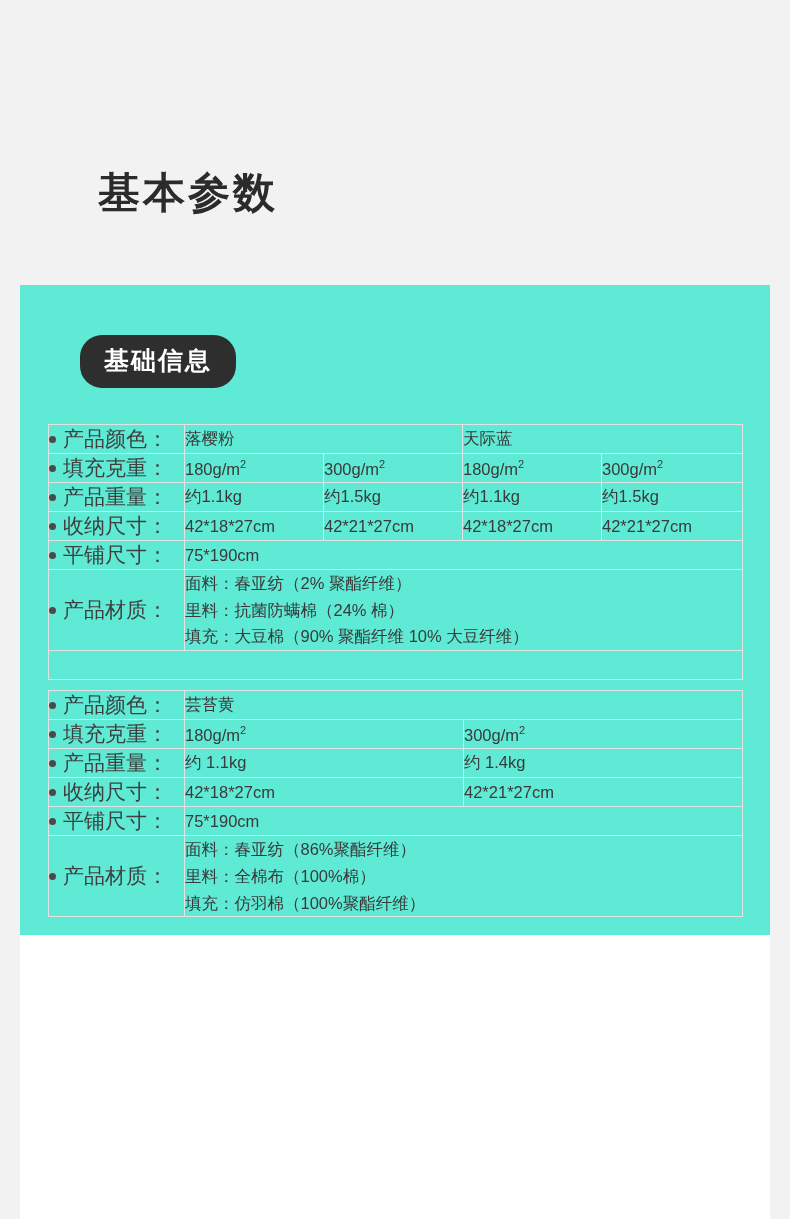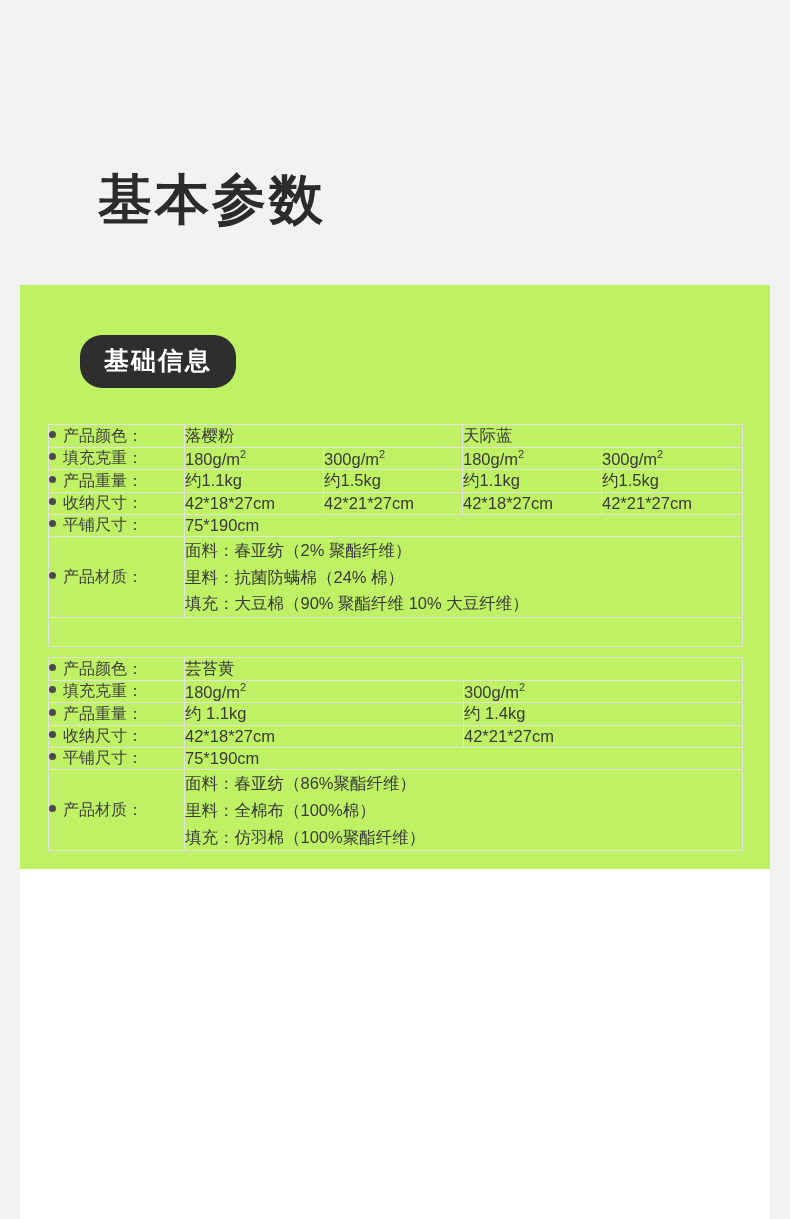--- a/index.html
+++ b/index.html
@@ -41,33 +41,33 @@
   .hero {
     position: absolute;
     left: 20px; top: 20px;
     width: 750px; height: 265px;
     background: #f2f2f2;
   }
   .hero-title {
     position: absolute;
     left: 78px;
     top: 152px;
-    font-size: 54px;
+    font-size: 42px;
     font-weight: bold;
     color: #2b2b2b;
     letter-spacing: 3px;
     line-height: 1;
     white-space: nowrap;
   }
   .content {
     position: absolute;
     left: 20px;
     top: 285px;
     width: 750px;
-    background: #bef264;
+    background: #5eead4;
   }
   .section-pill-wrap {
     padding: 50px 0 0 60px;
   }
   .section-pill {
     display: inline-block;
     background: #2e2e2e;
     color: #ffffff;
     font-size: 25px;
     font-weight: bold;
@@ -96,21 +96,21 @@
   td.lbl .bullet {
     display: inline-block;
     width: 7px; height: 7px;
     border-radius: 50%;
     background: #4a4a4a;
     margin-right: 7px;
     vertical-align: 3px;
   }
   td.lbl .lbl-text {
     display: inline-block;
-    font-size: 16px;
+    font-size: 21px;
     color: #3f3f3f;
   }
   td.val {
     padding: 13px 8px 13px 14px;
   }
   .sup {
     font-size: 11px;
     vertical-align: super;
   }
   .multiline {

